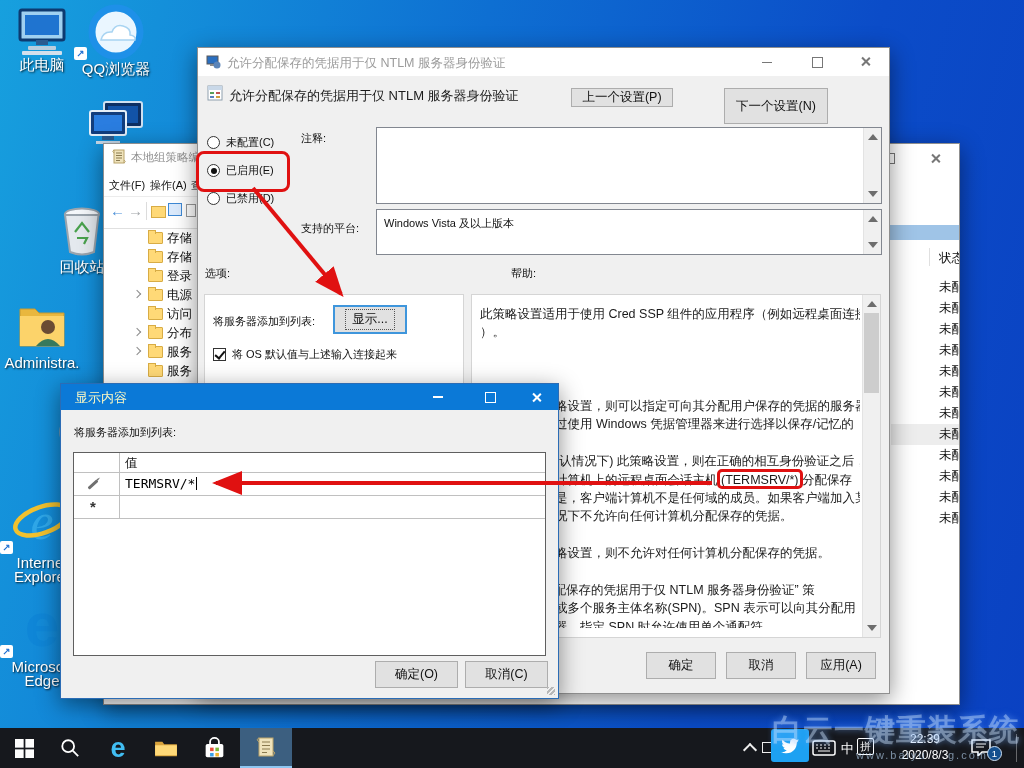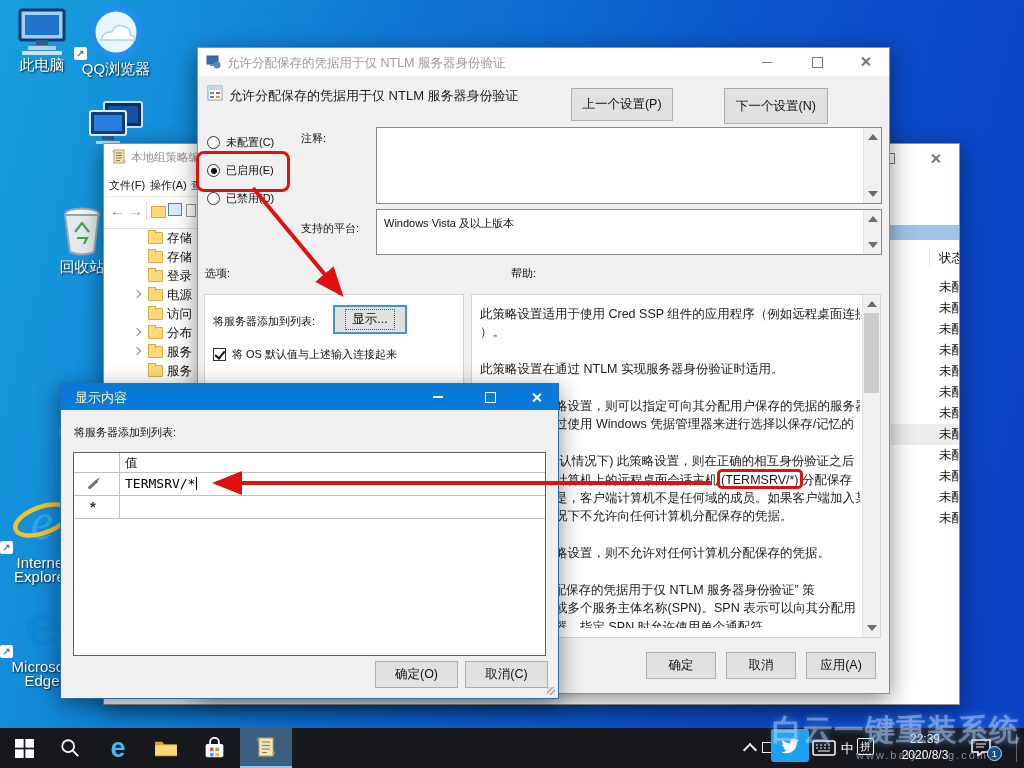--- a/index.html
+++ b/index.html
@@ -119,20 +119,31 @@
     <div class="art">
       <svg width="44" height="56" viewBox="0 0 44 56">
           <ellipse cx="22" cy="12" rx="17" ry="5.5" fill="#f4f7fa" stroke="#9aa4ad" stroke-width="2"></ellipse>
           <path d="M5 13 L38.5 13 L34 50 Q22 55 10 50 Z" fill="#e4e9ee" stroke="#9aa4ad" stroke-width="2"></path>
           <path d="M15 30 l7 -9 l7 9 M17 36 h10 l-3 6" stroke="#49a14d" fill="none" stroke-width="2.2"></path>
         </svg>
     </div>
     <div class="lbl">回收站</div>
   </div>
 
+  <div class="dicon" style="left:0px;top:300px;">
+    <div class="art">
+      <svg width="48" height="54" viewBox="0 0 48 54">
+          <path d="M2 9 h15 l4 4 h25 v33 h-44 z" fill="#e9b73e" stroke="#c59a30"></path>
+          <rect x="2" y="16" width="44" height="30" fill="#fcd36a"></rect>
+          <circle cx="30" cy="27" r="7" fill="#6b4b33"></circle>
+          <path d="M18 46 q12 -14 24 0 z" fill="#37795c"></path>
+        </svg>
+    </div>
+    <div class="lbl">Administra.</div>
+  </div>
 
   <div class="dicon" style="left:42px;top:390px;">
     <div class="art">
       <svg width="56" height="62" viewBox="0 0 56 62">
           <rect x="12" y="2" width="42" height="27" rx="2" fill="#9fd0f0" stroke="#0d3a70" stroke-width="3"></rect>
           <rect x="16" y="6" width="34" height="19" fill="#1f74d0"></rect>
           <rect x="30" y="29" width="10" height="4" fill="#2b5b8f"></rect>
           <circle cx="19" cy="42" r="15" fill="#cfe3f2" stroke="#6f9ab8" stroke-width="2"></circle>
           <path d="M4 42 h30 M19 27 v30 M8 33 q11 8 22 0 M8 51 q11 -8 22 0" stroke="#6f9ab8" fill="none" stroke-width="1.6"></path>
         </svg>
@@ -302,21 +313,21 @@
       <svg width="16" height="16" viewBox="0 0 16 16">
           <rect x="1" y="1" width="14" height="14" fill="#fff" stroke="#8fa0ae"></rect>
           <rect x="1" y="1" width="14" height="4" fill="#c9d8e8"></rect>
           <rect x="3" y="7" width="4" height="2" fill="#58a05a"></rect>
           <rect x="9" y="7" width="4" height="2" fill="#c05555"></rect>
           <rect x="3" y="11" width="4" height="2" fill="#5880c0"></rect>
           <rect x="9" y="11" width="4" height="2" fill="#d0a040"></rect>
         </svg>
     </span>
     <span class="abs" style="left:31px;top:39px;font-size:13px;color:#1a1a1a;white-space:nowrap;">允许分配保存的凭据用于仅 NTLM 服务器身份验证</span>
-    <div class="btn" style="left:373px;top:40px;width:102px;height:33px;">上一个设置(P)</div>
+    <div class="btn" style="left:373px;top:40px;width:102px;height:19px;">上一个设置(P)</div>
     <div class="btn" style="left:494px;top:40px;width:104px;height:36px;margin-left:32px;">下一个设置(N)</div>
 
     <span class="radio" style="left:9px;top:88px;"></span>
     <span class="lab" style="left:28px;top:87px;">未配置(C)</span>
     <span class="radio sel" style="left:9px;top:116px;"></span>
     <span class="lab" style="left:28px;top:115px;">已启用(E)</span>
     <span class="radio" style="left:9px;top:144px;"></span>
     <span class="lab" style="left:28px;top:143px;">已禁用(D)</span>
 
     <span class="lab" style="left:103px;top:83px;">注释:</span>
@@ -346,21 +357,20 @@
       </div>
       <span class="chk" style="left:8px;top:53px;"></span>
       <span class="lab" style="left:27px;top:52px;">将 OS 默认值与上述输入连接起来</span>
     </div>
 
     <div class="panel" style="left:273px;top:246px;width:410px;height:344px;">
       <div class="abs" id="help-lines" style="left:8px;top:11px;width:380px;height:322px;overflow:hidden;">
           <div class="help-line" style="top: 0px;">此策略设置适用于使用 Cred SSP 组件的应用程序（例如远程桌面连接</div>
           <div class="help-line" style="top: 18.4px;">）。</div>
           <div class="help-line" style="top: 36.8px;"></div>
-          <div class="help-line" style="top: 55.2px;">此策略设置在通过 NTLM 实现服务器身份验证时适用。</div>
           <div class="help-line" style="top: 73.6px;"></div>
           <div class="help-line" style="top: 92px;">如果启用此策略设置，则可以指定可向其分配用户保存的凭据的服务器(</div>
           <div class="help-line" style="top: 110.4px;">这些凭据是通过使用 Windows 凭据管理器来进行选择以保存/记忆的</div>
           <div class="help-line" style="top: 128.8px;"></div>
           <div class="help-line" style="top: 147.2px;">如果未配置(默认情况下) 此策略设置，则在正确的相互身份验证之后，</div>
           <div class="help-line" style="top: 165.6px;"><span>允许向在任何计算机上的远程桌面会话主机 </span><span class="red-inline">(TERMSRV/*)</span><span> 分配保存</span></div>
           <div class="help-line" style="top: 184px;">的凭据。条件是，客户端计算机不是任何域的成员。如果客户端加入某</div>
           <div class="help-line" style="top: 202.4px;">个域，则此情况下不允许向任何计算机分配保存的凭据。</div>
           <div class="help-line" style="top: 220.8px;"></div>
           <div class="help-line" style="top: 239.2px;">如果禁用此策略设置，则不允许对任何计算机分配保存的凭据。</div>

